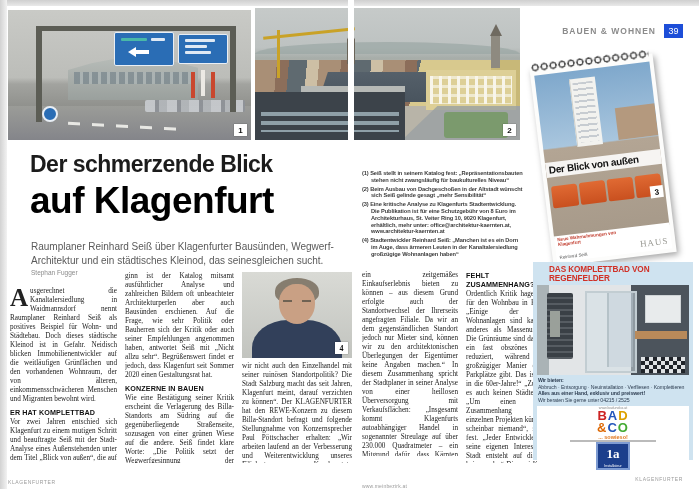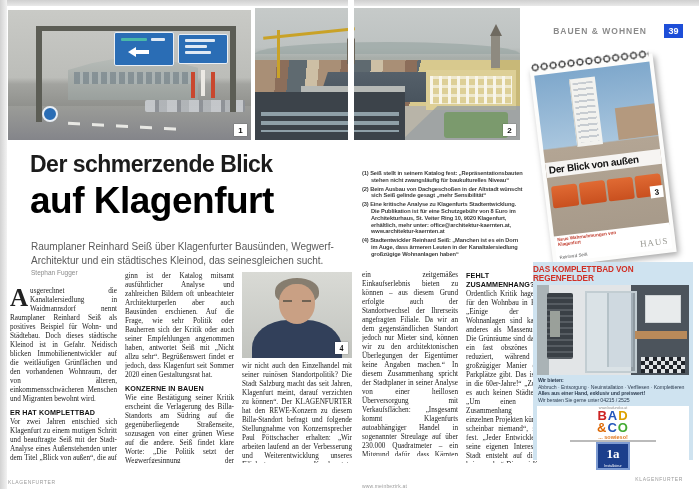--- a/index.html
+++ b/index.html
@@ -2,23 +2,23 @@
 <html><head>
 <meta charset="utf-8">
 <style>
   html,body{margin:0;padding:0;background:#d8d8d8;font-family:"Liberation Sans",sans-serif;}
   #stage{position:relative;width:699px;height:489px;background:#fff;overflow:hidden;}
   .edge-top{position:absolute;left:0;top:0;width:699px;height:6px;background:linear-gradient(#cfcfcf,#e9e9e9);}
   .edge-left{position:absolute;left:0;top:0;width:7px;height:489px;background:linear-gradient(90deg,#d2d2d2,#f2f2f2);}
   .gutter{position:absolute;left:348px;top:0;width:6px;height:489px;background:#fff;z-index:5;}
 
   
-  .banner{position:absolute;top:24px;right:16px;display:flex;align-items:center;gap:17px;z-index:6;}
+  .banner{position:absolute;top:24px;right:16px;display:flex;align-items:center;gap:8px;z-index:6;}
   .banner-label{font-size:8.5px;font-weight:bold;color:#8b8b8b;letter-spacing:1px;}
-  .banner-num{width:19px;height:14px;background:#1d4ed8;color:#fff;font-size:9px;font-weight:bold;
+  .banner-num{width:19px;height:14px;background:#1d4ed8;color:#fff;font-size:9px;font-weight:normal;
     display:flex;align-items:center;justify-content:center;}
 
   
   .photo{position:absolute;overflow:hidden;}
   .badge{position:absolute;right:4px;bottom:4px;background:#fff;color:#111;font-size:8px;font-weight:bold;
     width:13px;height:12px;display:flex;align-items:center;justify-content:center;box-shadow:0 0 1px rgba(0,0,0,.5);z-index:4;}
 
   
   #photo1{left:8px;top:10px;width:243px;height:130px;background:linear-gradient(#c9cac6 0%,#bcbdb9 52%,#a2a39f 57%,#8f908c 75%,#86878a 100%);}
   .gantry-post{position:absolute;width:6px;background:#5c5d55;}
@@ -106,21 +106,21 @@
   .barrier i{flex:1;background:linear-gradient(#e06a33,#c9501f);border-radius:3px 3px 2px 2px;}
   .book-footer{position:absolute;left:4px;bottom:4px;width:116px;height:26px;background:#fff;}
   .book-sub{position:absolute;left:3px;top:1px;font-size:4.6px;color:#c03a2b;font-weight:bold;line-height:5.4px;width:70px;}
   .book-auth{position:absolute;left:3px;bottom:2px;font-size:4.4px;color:#555;}
   .book-haus{position:absolute;right:3px;bottom:3px;font-size:9px;color:#9a9a94;letter-spacing:1px;font-family:"Liberation Serif",serif;}
   .badge-book{position:absolute;right:6px;top:132px;background:#fff;width:13px;height:12px;font-size:8px;font-weight:bold;
     display:flex;align-items:center;justify-content:center;}
 
   
   .ad{position:absolute;left:533px;top:262px;width:160px;height:198px;background:#cfe3f0;z-index:6;padding:0;}
-  .ad-head{font-size:8.2px;font-weight:bold;color:#d03026;padding:3px 0 2px;letter-spacing:-.1px;}
+  .ad-head{font-size:8.2px;font-weight:bold;color:#d03026;padding:3px 16px 2px;letter-spacing:-.1px;}
   .ad-photo{position:relative;margin:0 4px;height:90px;background:linear-gradient(90deg,#aab3b6 0 8%,#e2e5e7 8% 62%,#4c545c 62% 100%);overflow:hidden;}
   .rad{position:absolute;left:10px;top:8px;width:26px;height:66px;background:repeating-linear-gradient(#3a4046 0 4px,#565c62 4px 6px);border-radius:2px;}
   .towel{position:absolute;left:13px;top:26px;width:10px;height:26px;background:#9aa09a;}
   .shower{position:absolute;left:48px;top:6px;width:48px;height:78px;background:rgba(210,224,230,.5);border:2px solid #c2cdd2;}
   .shower-door{position:absolute;left:70px;top:8px;width:24px;height:74px;border-left:2px solid #b5c2c8;background:rgba(190,205,214,.4);}
   .mirror{position:absolute;right:8px;top:10px;width:34px;height:26px;background:#e8ebec;border:1px solid #cfd4d6;}
   .counter{position:absolute;right:2px;top:46px;width:52px;height:8px;background:#b98a5a;}
   .mat{position:absolute;right:4px;bottom:2px;width:44px;height:16px;background:repeating-conic-gradient(#20242a 0 25%,#dfe2e4 0 50%) 0 0/8px 8px;}
   .ad-lines{padding:2px 5px 0;}
   .ad-line{font-size:5.2px;color:#2e3e52;line-height:6.6px;letter-spacing:-.1px;}

